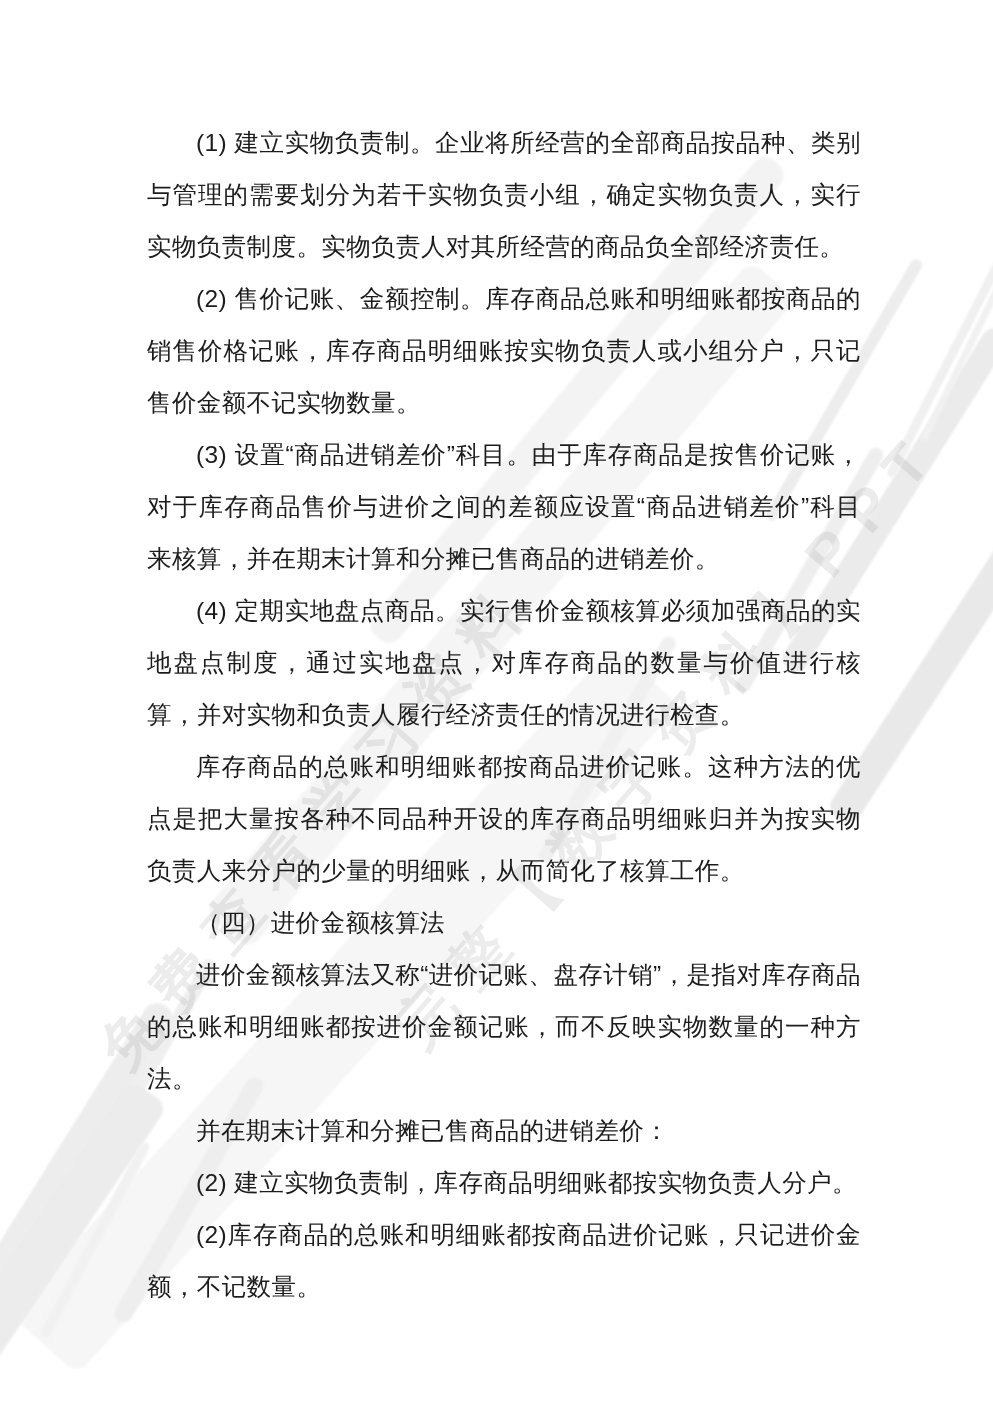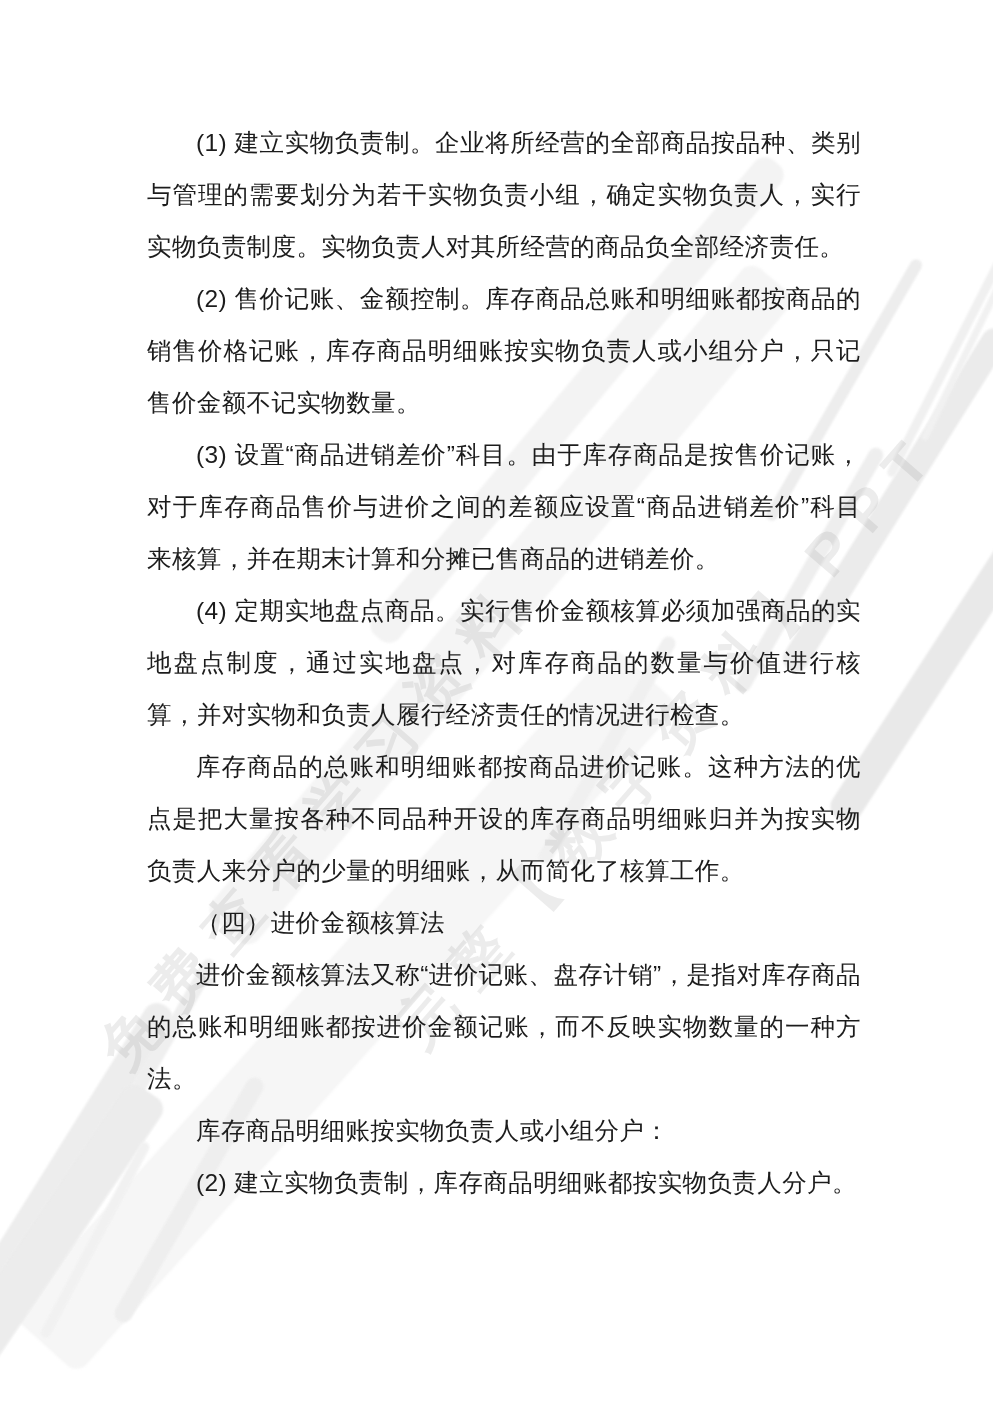--- a/index.html
+++ b/index.html
@@ -90,17 +90,18 @@
   </div>
 
   <div class="content">
     <p>(1) 建立实物负责制。企业将所经营的全部商品按品种、类别与管理的需要划分为若干实物负责小组，确定实物负责人，实行实物负责制度。实物负责人对其所经营的商品负全部经济责任。</p>
     <p>(2) 售价记账、金额控制。库存商品总账和明细账都按商品的销售价格记账，库存商品明细账按实物负责人或小组分户，只记售价金额不记实物数量。</p>
     <p>(3) 设置“商品进销差价”科目。由于库存商品是按售价记账，对于库存商品售价与进价之间的差额应设置“商品进销差价”科目来核算，并在期末计算和分摊已售商品的进销差价。</p>
     <p>(4) 定期实地盘点商品。实行售价金额核算必须加强商品的实地盘点制度，通过实地盘点，对库存商品的数量与价值进行核算，并对实物和负责人履行经济责任的情况进行检查。</p>
     <p>库存商品的总账和明细账都按商品进价记账。这种方法的优点是把大量按各种不同品种开设的库存商品明细账归并为按实物负责人来分户的少量的明细账，从而简化了核算工作。</p>
     <p>（四）进价金额核算法</p>
     <p>进价金额核算法又称“进价记账、盘存计销”，是指对库存商品的总账和明细账都按进价金额记账，而不反映实物数量的一种方法。</p>
-    <p>库存商品明细账按实物负责人或小组分户：</p>
+    <p>并在期末计算和分摊已售商品的进销差价：</p>
     <p>(2) 建立实物负责制，库存商品明细账都按实物负责人分户。</p>
+    <p>(2)库存商品的总账和明细账都按商品进价记账，只记进价金额，不记数量。</p>
   </div>
 
 </div>
 
 </body></html>

